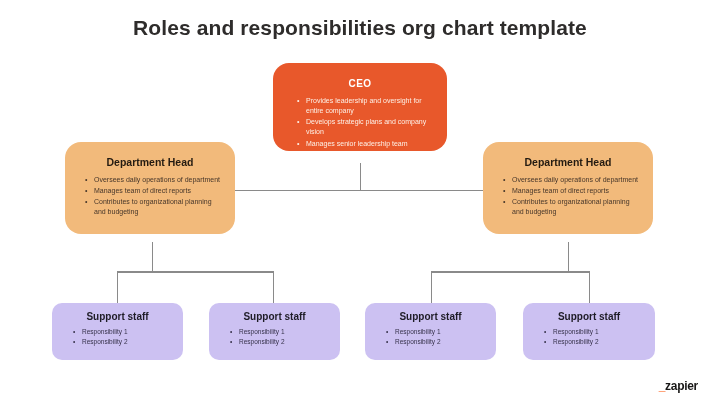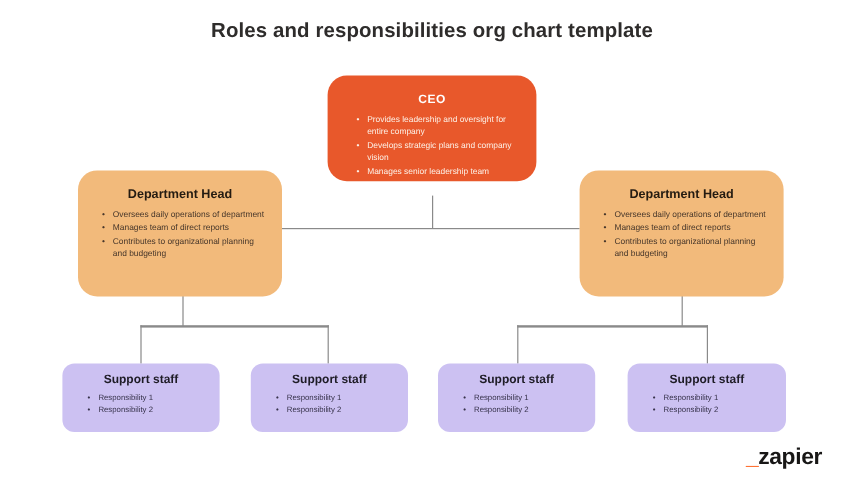--- a/index.html
+++ b/index.html
@@ -12,21 +12,21 @@
     overflow: hidden;
   }
 
   .page-title {
     position: absolute;
     top: 16px;
     left: 0;
     width: 100%;
     margin: 0;
     text-align: center;
-    font-size: 17px;
+    font-size: 21px;
     font-weight: 700;
     color: #2e2c2b;
     letter-spacing: 0.1px;
   }
 
   
   .line {
     position: absolute;
     background: var(--connector, #8a8a8a);
   }
@@ -74,21 +74,21 @@
   }
   .node-ceo .bullets {
     margin: 7px 0 0 24px;
     padding-right: 15px;
     font-size: 7px;
     color: #fdf0e6;
   }
 
   .node-dept {
     top: 142px;
-    width: 170px; height: 105px;
+    width: 170px; height: 92px;
     background: var(--dept, #f2ba7b);
     border-radius: 16px;
   }
   .node-dept.left  { left: 65px; }
   .node-dept.right { left: 483px; }
   .node-dept .node-title {
     padding-top: 14px;
     font-size: 10.5px;
     color: #241b11;
   }
@@ -116,23 +116,23 @@
   }
   .node-support .bullets {
     margin: 5px 0 0 21px;
     font-size: 6.5px;
     color: #36324a;
   }
 
   
   .logo {
     position: absolute;
-    right: 35px;
+    right: 22px;
     bottom: 11px;
-    font-size: 19px;
+    font-size: 12px;
     font-weight: 700;
     color: #181716;
     letter-spacing: -0.3px;
   }
   .logo .accent {
     color: var(--logo-accent, #ff4f00);
     font-weight: 700;
   }
 </style>
 </head>

